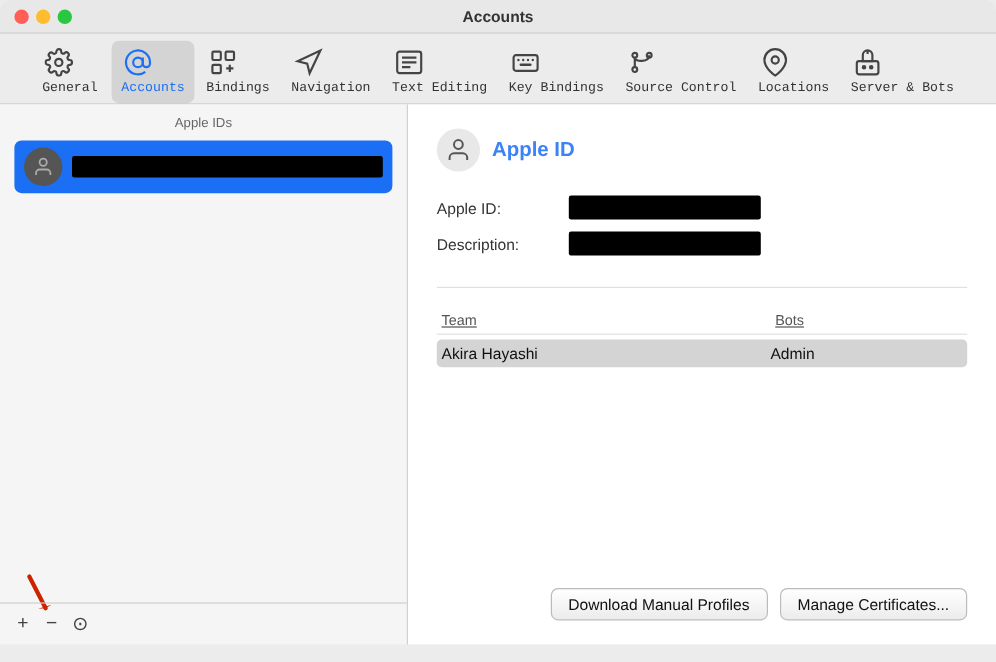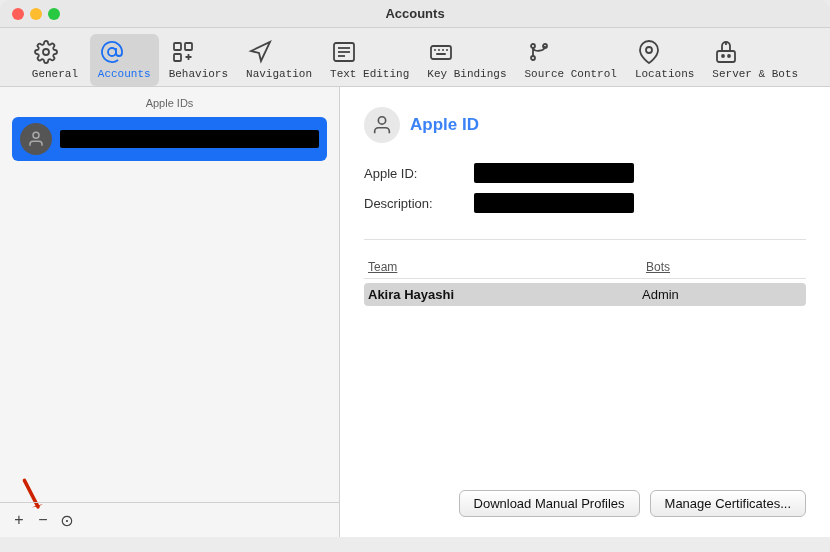--- a/index.html
+++ b/index.html
@@ -241,21 +241,21 @@
     }
     .col-team { flex: 1; padding-left: 4px; }
     .col-role { width: 160px; }
     .table-row-item {
       display: flex;
       align-items: center;
       background: #d4d4d4;
       border-radius: 4px;
       padding: 4px 4px;
     }
-    .col-team-val { flex: 1; font-size: 13px; color: #111; font-weight: bold; }
+    .col-team-val { flex: 1; font-size: 13px; color: #111; }
     .col-role-val { width: 160px; font-size: 13px; color: #111; }
     .actions-row {
       margin-top: auto;
       display: flex;
       justify-content: flex-end;
       gap: 10px;
       padding-top: 16px;
     }
     .action-btn {
       background: linear-gradient(#fff, #ececec);
@@ -310,21 +310,21 @@
 
   <div class="toolbar-item">
     <div class="toolbar-icon">
       <svg class="icon-svg" viewBox="0 0 24 24" fill="none" stroke="currentColor" stroke-width="1.8">
         <rect x="3" y="3" width="7" height="7" rx="1"></rect>
         <rect x="14" y="3" width="7" height="7" rx="1"></rect>
         <rect x="3" y="14" width="7" height="7" rx="1"></rect>
         <path d="M17.5 14v6M14.5 17h6"></path>
       </svg>
     </div>
-    <span class="toolbar-label">Behaviors</span>
+    <span class="toolbar-label">Bindings</span>
   </div>
 
   <div class="toolbar-item">
     <div class="toolbar-icon">
       <svg class="icon-svg" viewBox="0 0 24 24" fill="none" stroke="currentColor" stroke-width="1.8">
         <polygon points="3,11 22,2 13,21 11,13"></polygon>
       </svg>
     </div>
     <span class="toolbar-label">Navigation</span>
   </div>

